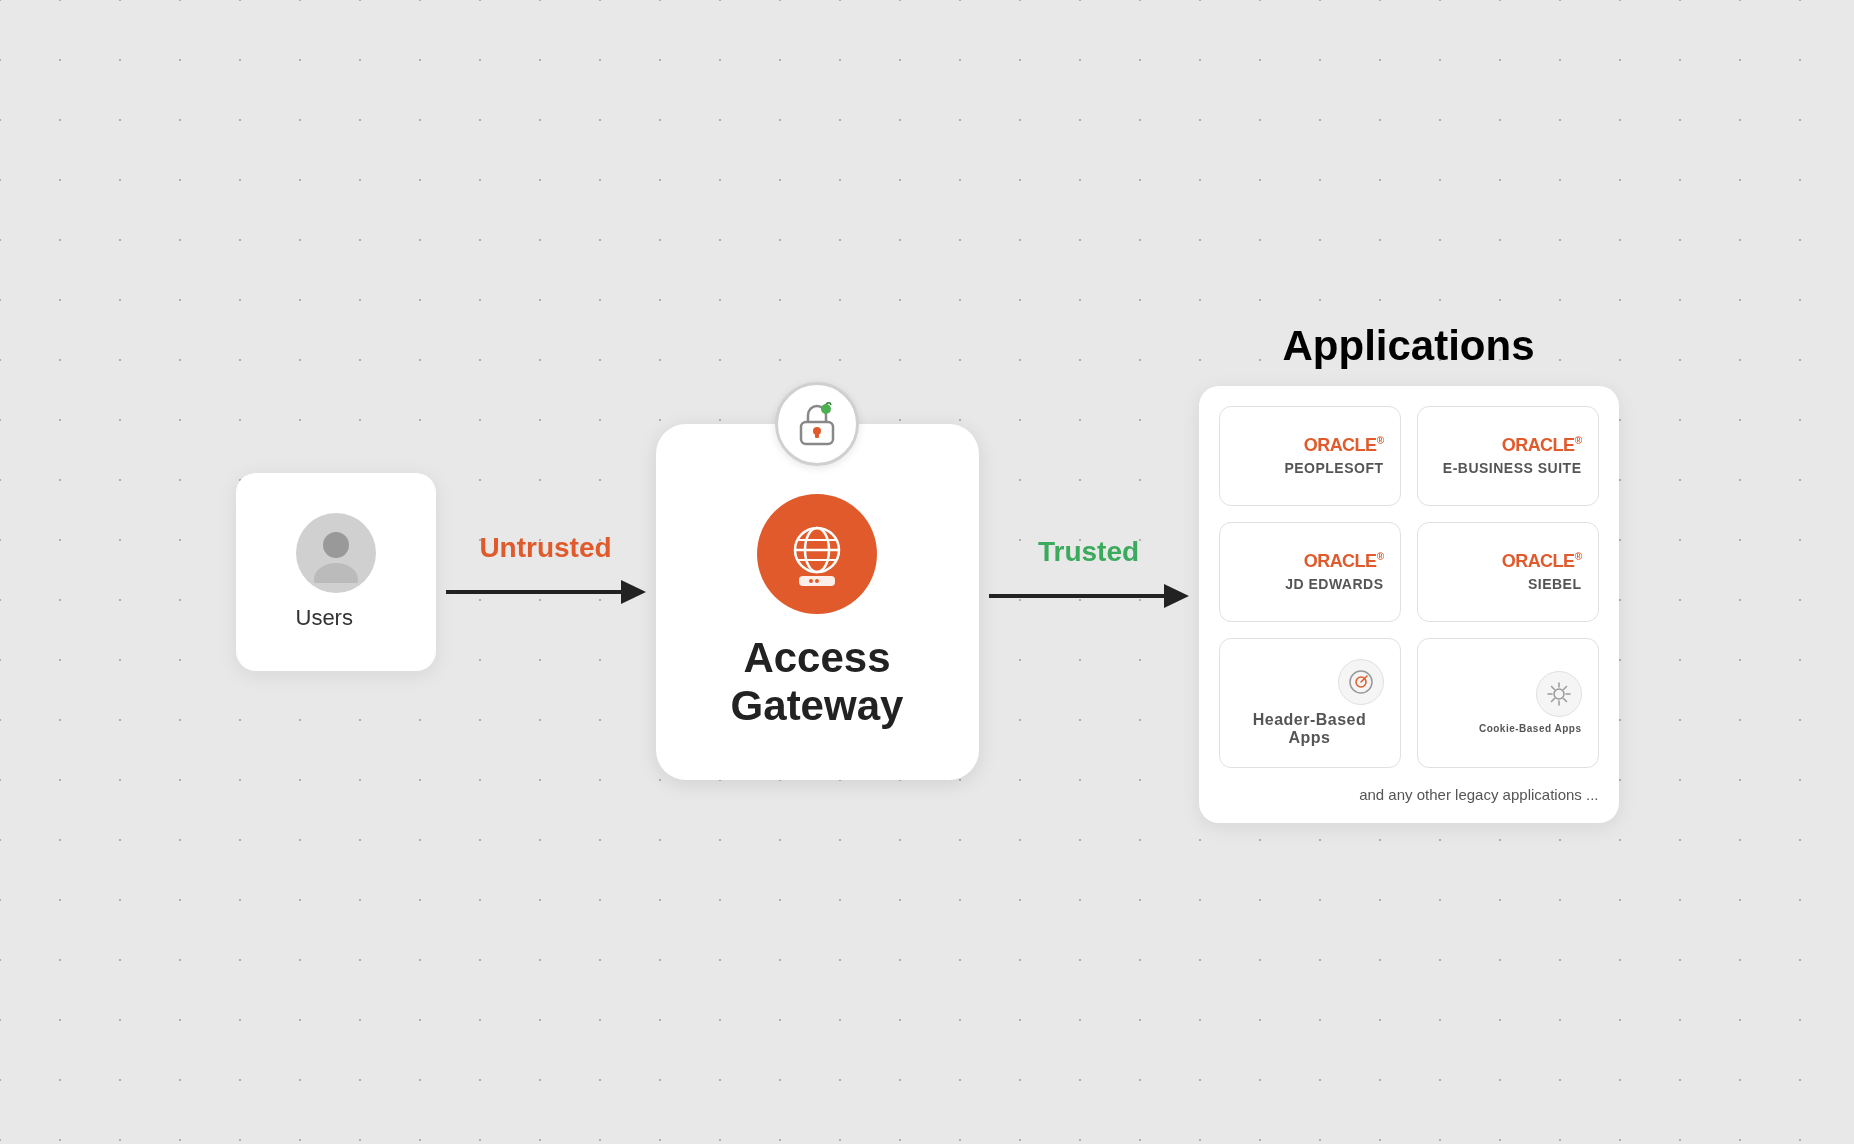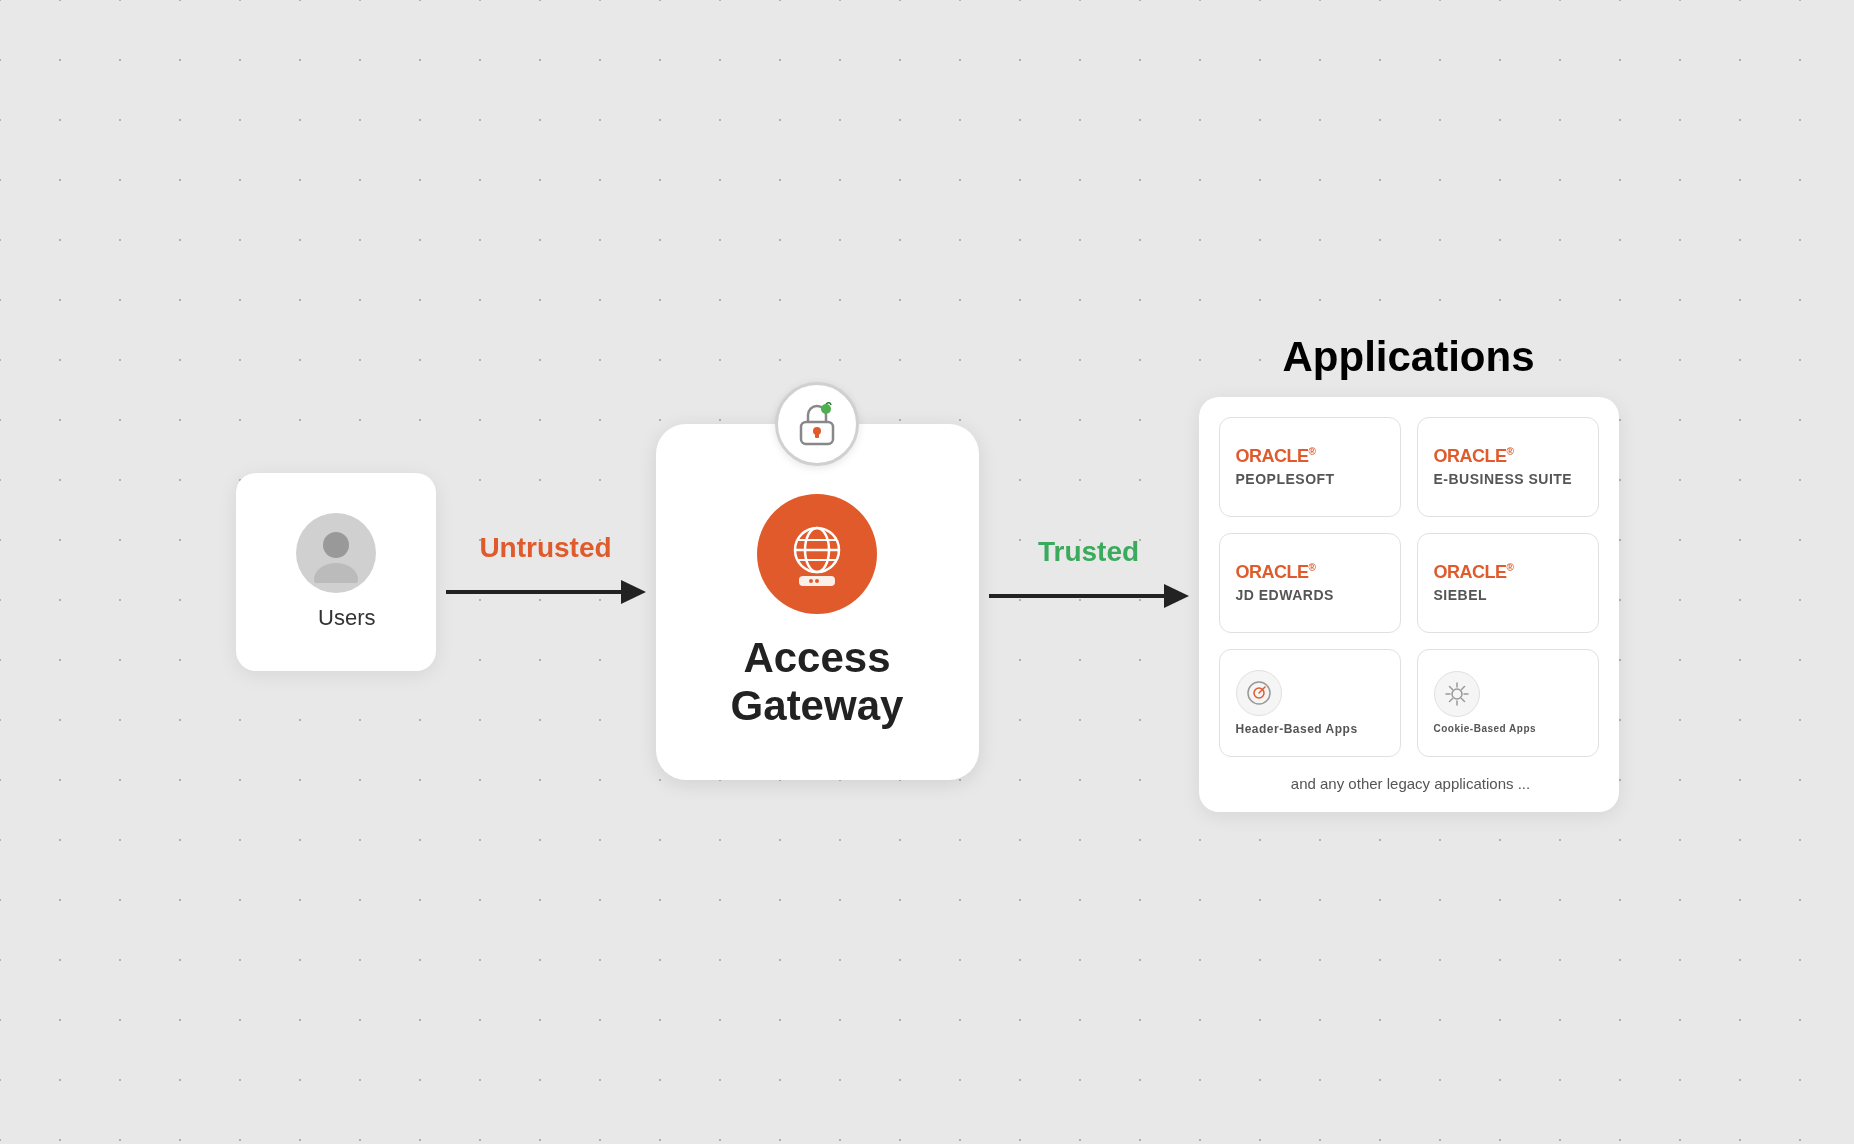--- a/index.html
+++ b/index.html
@@ -44,21 +44,21 @@
       gap: 40px;
       box-shadow: 0 4px 20px rgba(0,0,0,0.08);
       width: 200px;
       position: relative;
       z-index: 2;
     }
 
     .user-item {
       display: flex;
       flex-direction: column;
-      align-items: flex-end;
+      align-items: flex-start;
       gap: 12px;
     }
 
     .user-avatar {
       width: 80px;
       height: 80px;
       background: #d0d0d0;
       border-radius: 50%;
       display: flex;
       align-items: center;
@@ -204,21 +204,21 @@
       gap: 16px;
     }
 
     .app-tile {
       background: white;
       border: 1.5px solid #e0e0e0;
       border-radius: 12px;
       padding: 20px 16px;
       display: flex;
       flex-direction: column;
-      align-items: flex-start;
+      align-items: flex-end;
       justify-content: center;
       gap: 6px;
       min-height: 100px;
     }
 
     .oracle-wordmark {
       font-size: 18px;
       font-weight: 800;
       color: #e05a2b;
       letter-spacing: -0.5px;
@@ -245,21 +245,21 @@
       display: flex;
       align-items: center;
       justify-content: center;
       background: #f5f5f5;
       border: 1.5px solid #e0e0e0;
     }
 
     .legacy-note {
       font-size: 15px;
       color: #555;
-      text-align: center;
+      text-align: right;
       padding: 4px 0 0 4px;
     }
   </style>
 </head>
 <body>
 
 <div class="dot-grid"></div>
 
 <div class="main-container">
 
@@ -361,21 +361,21 @@
         <div class="app-tile">
           <div class="app-icon-circle">
             <svg width="28" height="28" viewBox="0 0 28 28" xmlns="http://www.w3.org/2000/svg">
 
               <circle cx="14" cy="14" r="11" fill="none" stroke="#999" stroke-width="1.5"></circle>
               <circle cx="14" cy="14" r="5" fill="none" stroke="#e05a2b" stroke-width="1.5"></circle>
 
               <line x1="14" y1="14" x2="20" y2="8" stroke="#e05a2b" stroke-width="1.5" stroke-linecap="round"></line>
             </svg>
           </div>
-          <span class="app-sub" style="font-size:12px; color:#555;">Header-Based Apps</span>
+          <span class="app-sub" style="font-size:16px; color:#555;">Header-Based Apps</span>
         </div>
 
         <div class="app-tile">
           <div class="app-icon-circle">
             <svg width="28" height="28" viewBox="0 0 28 28" xmlns="http://www.w3.org/2000/svg">
 
               <circle cx="14" cy="14" r="5" fill="none" stroke="#999" stroke-width="1.5"></circle>
               <g stroke="#999" stroke-width="1.5" stroke-linecap="round">
                 <line x1="14" y1="3" x2="14" y2="7"></line>
                 <line x1="14" y1="21" x2="14" y2="25"></line>

